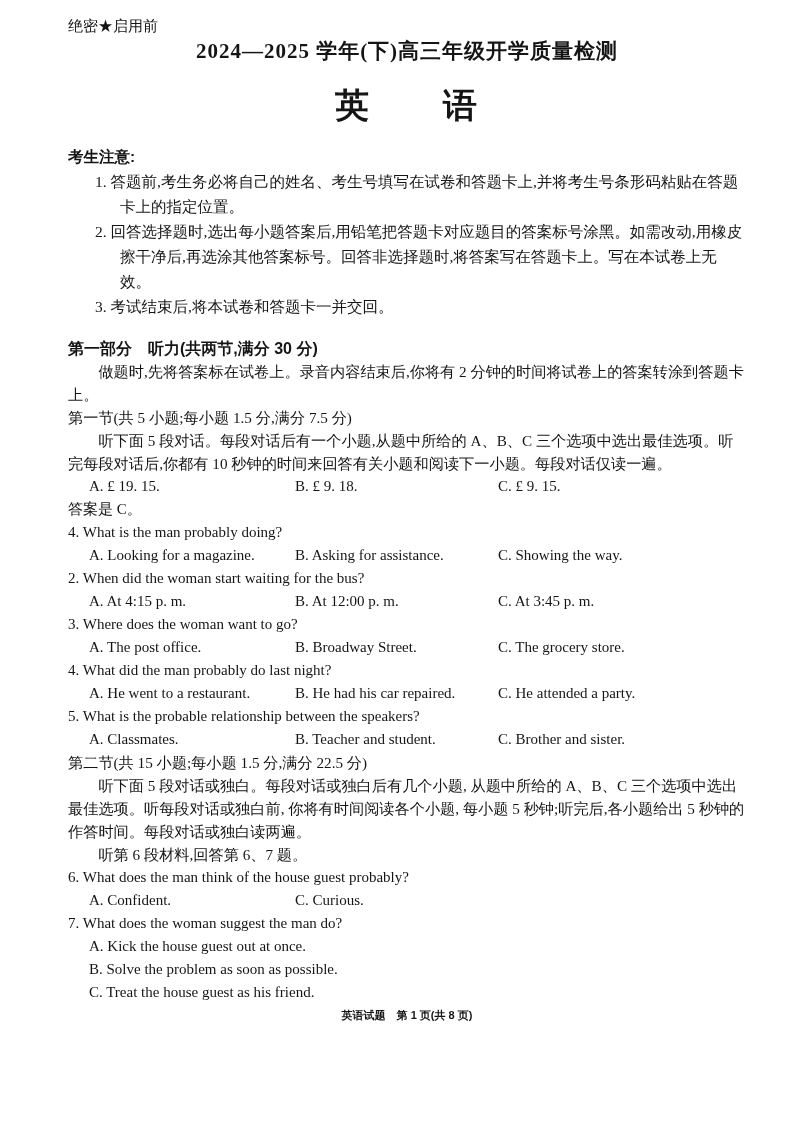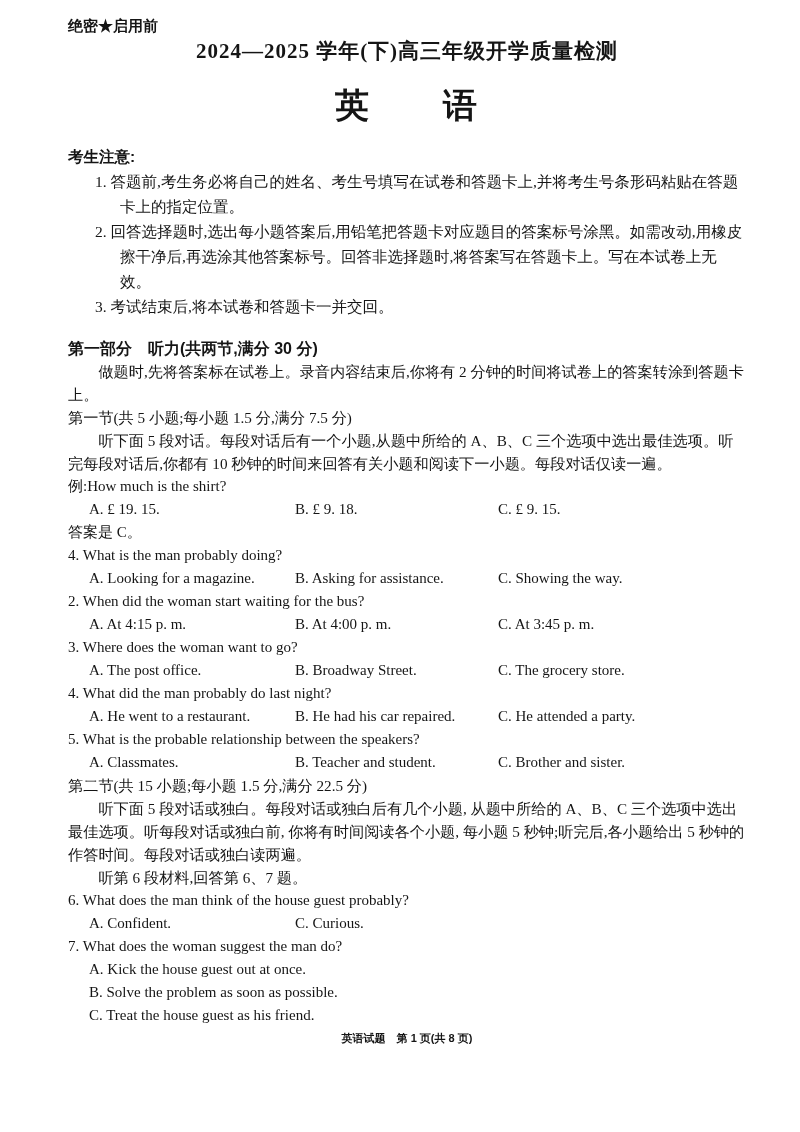--- a/index.html
+++ b/index.html
@@ -11,21 +11,21 @@
     color: #151515;
   }
   .sheet {
     width: 800px; height: 1132px;
     background: #ffffff;
     padding: 14px 54px 0 68px;
     overflow: hidden;
   }
   .security-label {
     font-family: "Liberation Sans", sans-serif;
-    font-weight: bold;
+    font-weight: normal;
     font-size: 15px;
     line-height: 23px;
   }
   .exam-title {
     text-align: center;
     font-size: 21px;
     font-weight: bold;
     line-height: 29px;
     letter-spacing: 1px;
   }
@@ -116,42 +116,41 @@
     <li class="notice-item">2. 回答选择题时,选出每小题答案后,用铅笔把答题卡对应题目的答案标号涂黑。如需改动,用橡皮擦干净后,再选涂其他答案标号。回答非选择题时,将答案写在答题卡上。写在本试卷上无效。</li>
     <li class="notice-item">3. 考试结束后,将本试卷和答题卡一并交回。</li>
   </ul>
 
   <div class="part-heading">第一部分　听力(共两节,满分 30 分)</div>
   <p class="para-indent">做题时,先将答案标在试卷上。录音内容结束后,你将有 2 分钟的时间将试卷上的答案转涂到答题卡上。</p>
 
   <div class="section-heading">第一节(共 5 小题;每小题 1.5 分,满分 7.5 分)</div>
   <p class="para-indent">听下面 5 段对话。每段对话后有一个小题,从题中所给的 A、B、C 三个选项中选出最佳选项。听完每段对话后,你都有 10 秒钟的时间来回答有关小题和阅读下一小题。每段对话仅读一遍。</p>
 
-  <div class="example-prompt">例:How much is the shirt?</div>
   <div class="options-row">
     <span class="opt-col-a">A. £ 19. 15.</span>
     <span class="opt-col-b">B. £ 9. 18.</span>
     <span class="opt-col-c">C. £ 9. 15.</span>
   </div>
   <div class="example-answer">答案是 C。</div>
 
   <div class="question-block">
     <div class="question-text">4. What is the man probably doing?</div>
     <div class="options-row">
       <span class="opt-col-a">A. Looking for a magazine.</span>
       <span class="opt-col-b">B. Asking for assistance.</span>
       <span class="opt-col-c">C. Showing the way.</span>
     </div>
   </div>
 
   <div class="question-block">
     <div class="question-text">2. When did the woman start waiting for the bus?</div>
     <div class="options-row">
       <span class="opt-col-a">A. At 4:15 p. m.</span>
-      <span class="opt-col-b">B. At 4:00 p. m.</span>
+      <span class="opt-col-b">B. At 12:00 p. m.</span>
       <span class="opt-col-c">C. At 3:45 p. m.</span>
     </div>
   </div>
 
   <div class="question-block">
     <div class="question-text">3. Where does the woman want to go?</div>
     <div class="options-row">
       <span class="opt-col-a">A. The post office.</span>
       <span class="opt-col-b">B. Broadway Street.</span>
       <span class="opt-col-c">C. The grocery store.</span>

